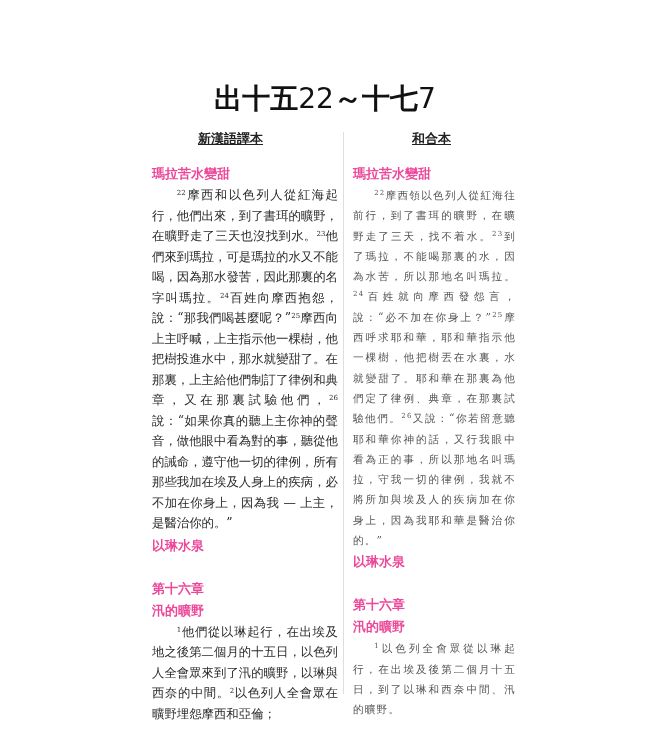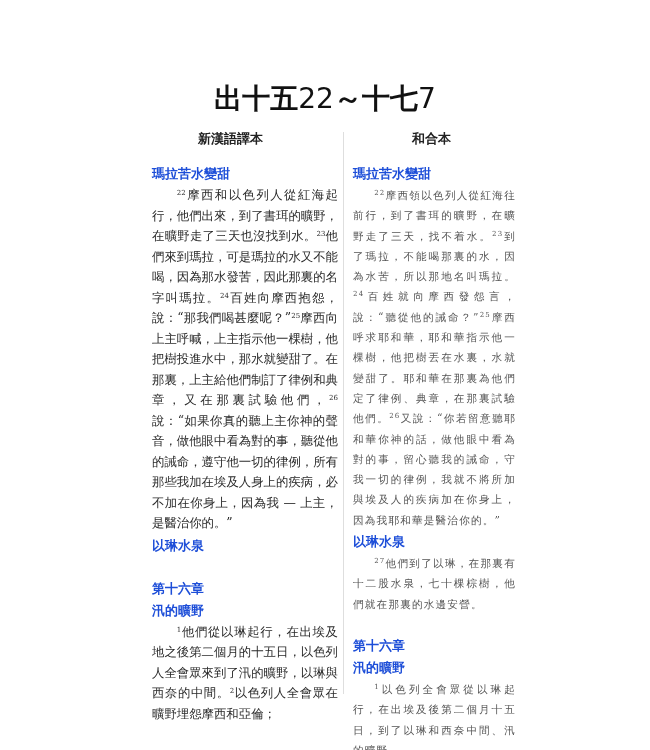--- a/index.html
+++ b/index.html
@@ -1,26 +1,26 @@
 <!DOCTYPE html>
 <html><head>
 <meta charset="utf-8">
 <style>
   html, body { margin:0; padding:0; background:#ffffff; }
   body { width:650px; height:750px; position:relative; overflow:hidden;
          font-family:"DejaVu Serif", serif; color:#222; }
   .page-title { position:absolute; left:0; width:650px; top:80px; text-align:center;
          font-family:"DejaVu Sans", sans-serif; font-weight:bold; font-size:28px; color:#111; letter-spacing:0; }
   .page-title .num { font-weight:normal; }
-  .col-head { position:absolute; top:130px; font-family:"DejaVu Sans", sans-serif; font-weight:bold; font-size:13px; color:#222; }
+  .col-head { position:absolute; top:130px; font-family:"DejaVu Sans", sans-serif; font-weight:bold; font-size:13px; color:#222;text-decoration:underline; }
   .divider { position:absolute; left:343px; top:132px; width:1px; height:562px; background:#dedede; }
   .col { position:absolute; top:162px; }
   .col.left { left:152px; width:186px; }
   .col.right { left:353px; width:163px; }
-  .sec-title { font-family:"DejaVu Sans", sans-serif; font-weight:bold; font-size:13px; color:#1d4ed8; line-height:20px; margin:2px 0 1px 0; }
+  .sec-title { font-family:"DejaVu Sans", sans-serif; font-weight:bold; font-size:13px; color:#ec4899; line-height:20px; margin:2px 0 1px 0; }
   .para { font-size:12.4px; line-height:20.5px; text-align:justify; text-indent:2em; margin:0; color:#2a2a2a; }
   .col.right .para { font-size:10.6px; letter-spacing:1.2px; color:#555; line-height:20.3px; }
   .spacer { height:20px; }
   sup { font-size:7px; vertical-align:4px; line-height:0; }
 </style>
 </head>
 <body>
 
 <div class="page-title"><span>出十五</span><span class="num">22</span><span>～十七</span><span class="num">7</span></div>
 
@@ -33,20 +33,19 @@
   <p class="para"><sup>22</sup><span>摩西和以色列人從紅海起行，他們出來，到了書珥的曠野，在曠野走了三天也沒找到水。</span><sup>23</sup><span>他們來到瑪拉，可是瑪拉的水又不能喝，因為那水發苦，因此那裏的名字叫瑪拉。</span><sup>24</sup><span>百姓向摩西抱怨，說：“那我們喝甚麼呢？”</span><sup>25</sup><span>摩西向上主呼喊，上主指示他一棵樹，他把樹投進水中，那水就變甜了。在那裏，上主給他們制訂了律例和典章，又在那裏試驗他們，</span><sup>26</sup><span>說：“如果你真的聽上主你神的聲音，做他眼中看為對的事，聽從他的誡命，遵守他一切的律例，所有那些我加在埃及人身上的疾病，必不加在你身上，因為我 — 上主，是醫治你的。”</span></p>
   <div class="sec-title">以琳水泉</div>
   <div class="spacer"></div>
   <div class="sec-title">第十六章</div>
   <div class="sec-title">汛的曠野</div>
   <p class="para"><sup>1</sup><span>他們從以琳起行，在出埃及地之後第二個月的十五日，以色列人全會眾來到了汛的曠野，以琳與西奈的中間。</span><sup>2</sup><span>以色列人全會眾在曠野埋怨摩西和亞倫；</span></p>
 </div>
 
 <div class="col right">
   <div class="sec-title">瑪拉苦水變甜</div>
-  <p class="para"><sup>22</sup><span>摩西領以色列人從紅海往前行，到了書珥的曠野，在曠野走了三天，找不着水。</span><sup>23</sup><span>到了瑪拉，不能喝那裏的水，因為水苦，所以那地名叫瑪拉。</span><sup>24</sup><span>百姓就向摩西發怨言，說：“聽從他的誡命？”</span><sup>25</sup><span>摩西呼求耶和華，耶和華指示他一棵樹，他把樹丟在水裏，水就變甜了。耶和華在那裏為他們定了律例、典章，在那裏試驗他們。</span><sup>26</sup><span>又說：“你若留意聽耶和華你神的話，做他眼中看為對的事，留心聽我的誡命，守我一切的律例，我就不將所加與埃及人的疾病加在你身上，因為我耶和華是醫治你的。”</span></p>
+  <p class="para"><sup>22</sup><span>摩西領以色列人從紅海往前行，到了書珥的曠野，在曠野走了三天，找不着水。</span><sup>23</sup><span>到了瑪拉，不能喝那裏的水，因為水苦，所以那地名叫瑪拉。</span><sup>24</sup><span>百姓就向摩西發怨言，說：“必不加在你身上？”</span><sup>25</sup><span>摩西呼求耶和華，耶和華指示他一棵樹，他把樹丟在水裏，水就變甜了。耶和華在那裏為他們定了律例、典章，在那裏試驗他們。</span><sup>26</sup><span>又說：“你若留意聽耶和華你神的話，又行我眼中看為正的事，所以那地名叫瑪拉，守我一切的律例，我就不將所加與埃及人的疾病加在你身上，因為我耶和華是醫治你的。”</span></p>
   <div class="sec-title">以琳水泉</div>
-  <p class="para"><sup>27</sup><span>他們到了以琳，在那裏有十二股水泉，七十棵棕樹，他們就在那裏的水邊安營。</span></p>
   <div class="spacer"></div>
   <div class="sec-title">第十六章</div>
   <div class="sec-title">汛的曠野</div>
   <p class="para"><sup>1</sup><span>以色列全會眾從以琳起行，在出埃及後第二個月十五日，到了以琳和西奈中間、汛的曠野。</span></p>
 </div>
 
 </body></html>

